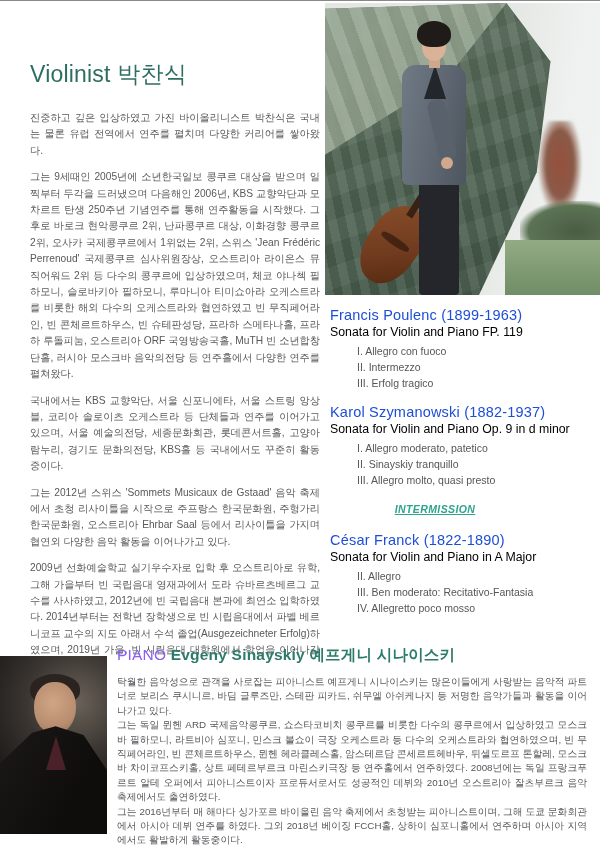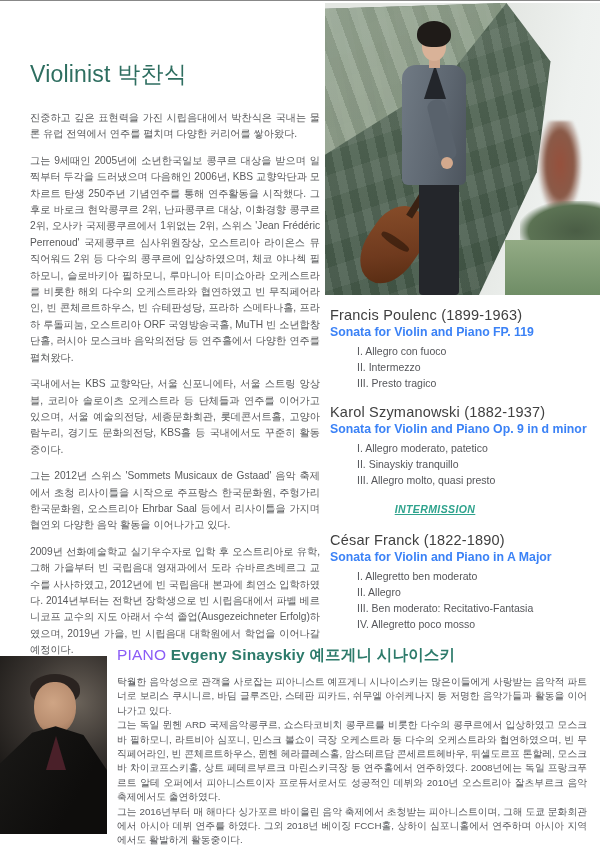--- a/index.html
+++ b/index.html
@@ -70,22 +70,22 @@
   .vp-violin:before { content:""; position:absolute; left:10px; top:34px; width:32px; height:8px;
     background:rgba(30,14,5,.55); border-radius:40%; }
 
   
   .program { position:absolute; left:330px; top:306px; width:258px; }
   .program-heading {
     font-family:"Liberation Serif", serif; font-size:25px; font-weight:400;
     color:#2b5e52; letter-spacing:3px; margin-bottom:15px;
   }
   .piece { margin-bottom:13px; }
-  .composer { font-size:14.5px; color:#404040; margin-bottom:2px; letter-spacing:0.2px; }
-  .sonata { font-size:12.3px; font-weight:bold; color:#3b82f6; margin-bottom:4px; }
+  .composer { font-size:14.5px; color:#1d4ed8; margin-bottom:2px; letter-spacing:0.2px; }
+  .sonata { font-size:12.3px; font-weight:normal; color:#000000; margin-bottom:4px; }
   .movements { margin-left:27px; }
   .movements div { font-size:10.5px; color:#55565a; line-height:16px; }
   .intermission {
     width:210px; text-align:center; font-size:10.5px; font-weight:bold;
     font-style:italic; color:#2fa38d; letter-spacing:0.4px; margin:15px 0 17px 0;text-decoration:underline;
   }
 
   
   .photo-pianist {
     position:absolute; left:0; top:655px; width:107px; height:178px; overflow:hidden;
@@ -111,21 +111,21 @@
   }
 </style>
 </head>
 <body>
 
 <div class="page">
 
   <div class="left-col">
     <h1 class="artist-title">Violinist 박찬식</h1>
     <div class="bio">
-      <p>진중하고 깊은 표현력을 가진 시립음대에서 박찬식은 국내는 물론 유럽 전역에서 연주를 펼치며 다양한 커리어를 쌓아왔다.</p>
+      <p>진중하고 깊은 입상하였고 가진 바이올리니스트 박찬식은 국내는 물론 유럽 전역에서 연주를 펼치며 다양한 커리어를 쌓아왔다.</p>
       <p>그는 9세때인 2005년에 소년한국일보 콩쿠르 대상을 받으며 일찍부터 두각을 드러냈으며 다음해인 2006년, KBS 교향악단과 모차르트 탄생 250주년 기념연주를 통해 연주활동을 시작했다. 그후로 바로크 현악콩쿠르 2위, 난파콩쿠르 대상, 이화경향 콩쿠르 2위, 오사카 국제콩쿠르에서 1위없는 2위, 스위스 'Jean Frédéric Perrenoud' 국제콩쿠르 심사위원장상, 오스트리아 라이온스 뮤직어워드 2위 등 다수의 콩쿠르에 입상하였으며, 체코 야나첵 필하모니, 슬로바키아 필하모니, 루마니아 티미쇼아라 오케스트라를 비롯한 해외 다수의 오케스트라와 협연하였고 빈 무직페어라인, 빈 콘체르트하우스, 빈 슈테판성당, 프라하 스메타나홀, 프라하 루돌피눔, 오스트리아 ORF 국영방송국홀, MuTH 빈 소년합창단홀, 러시아 모스크바 음악의전당 등 연주홀에서 다양한 연주를 펼쳐왔다.</p>
       <p>국내에서는 KBS 교향악단, 서울 신포니에타, 서울 스트링 앙상블, 코리아 솔로이츠 오케스트라 등 단체들과 연주를 이어가고 있으며, 서울 예술의전당, 세종문화회관, 롯데콘서트홀, 고양아람누리, 경기도 문화의전당, KBS홀 등 국내에서도 꾸준히 활동중이다.</p>
       <p>그는 2012년 스위스 'Sommets Musicaux de Gstaad' 음악 축제에서 초청 리사이틀을 시작으로 주프랑스 한국문화원, 주헝가리 한국문화원, 오스트리아 Ehrbar Saal 등에서 리사이틀을 가지며 협연외 다양한 음악 활동을 이어나가고 있다.</p>
       <p>2009년 선화예술학교 실기우수자로 입학 후 오스트리아로 유학, 그해 가을부터 빈 국립음대 영재과에서 도라 슈바르츠베르그 교수를 사사하였고, 2012년에 빈 국립음대 본과에 최연소 입학하였다. 2014년부터는 전학년 장학생으로 빈 시립음대에서 파벨 베르니코프 교수의 지도 아래서 수석 졸업(Ausgezeichneter Erfolg)하였으며, 2019년 가을, 빈 시립음대 대학원에서 학업을 이어나갈 예정이다.</p>
     </div>
   </div>
 
   <div class="photo-violinist">
     <div class="vp-plant"></div>
     <div class="vp-trees"></div>
@@ -145,41 +145,40 @@
   </div>
 
   <div class="program">
 
     <div class="piece">
       <div class="composer">Francis Poulenc (1899-1963)</div>
       <div class="sonata">Sonata for Violin and Piano FP. 119</div>
       <div class="movements">
         <div>I. Allegro con fuoco</div>
         <div>II. Intermezzo</div>
-        <div>III. Presto tragico</div>
+        <div>III. Erfolg tragico</div>
       </div>
     </div>
 
     <div class="piece">
       <div class="composer">Karol Szymanowski (1882-1937)</div>
       <div class="sonata">Sonata for Violin and Piano Op. 9 in d minor</div>
       <div class="movements">
         <div>I. Allegro moderato, patetico</div>
         <div>II. Sinayskiy tranquillo</div>
         <div>III. Allegro molto, quasi presto</div>
       </div>
     </div>
 
     <div class="intermission">INTERMISSION</div>
 
     <div class="piece">
       <div class="composer">César Franck (1822-1890)</div>
       <div class="sonata">Sonata for Violin and Piano in A Major</div>
       <div class="movements">
-        <div>I. Allegretto ben moderato</div>
         <div>II. Allegro</div>
         <div>III. Ben moderato: Recitativo-Fantasia</div>
         <div>IV. Allegretto poco mosso</div>
       </div>
     </div>
   </div>
 
   <div class="photo-pianist">
     <div class="pp-hair"></div>
     <div class="pp-face"></div>

